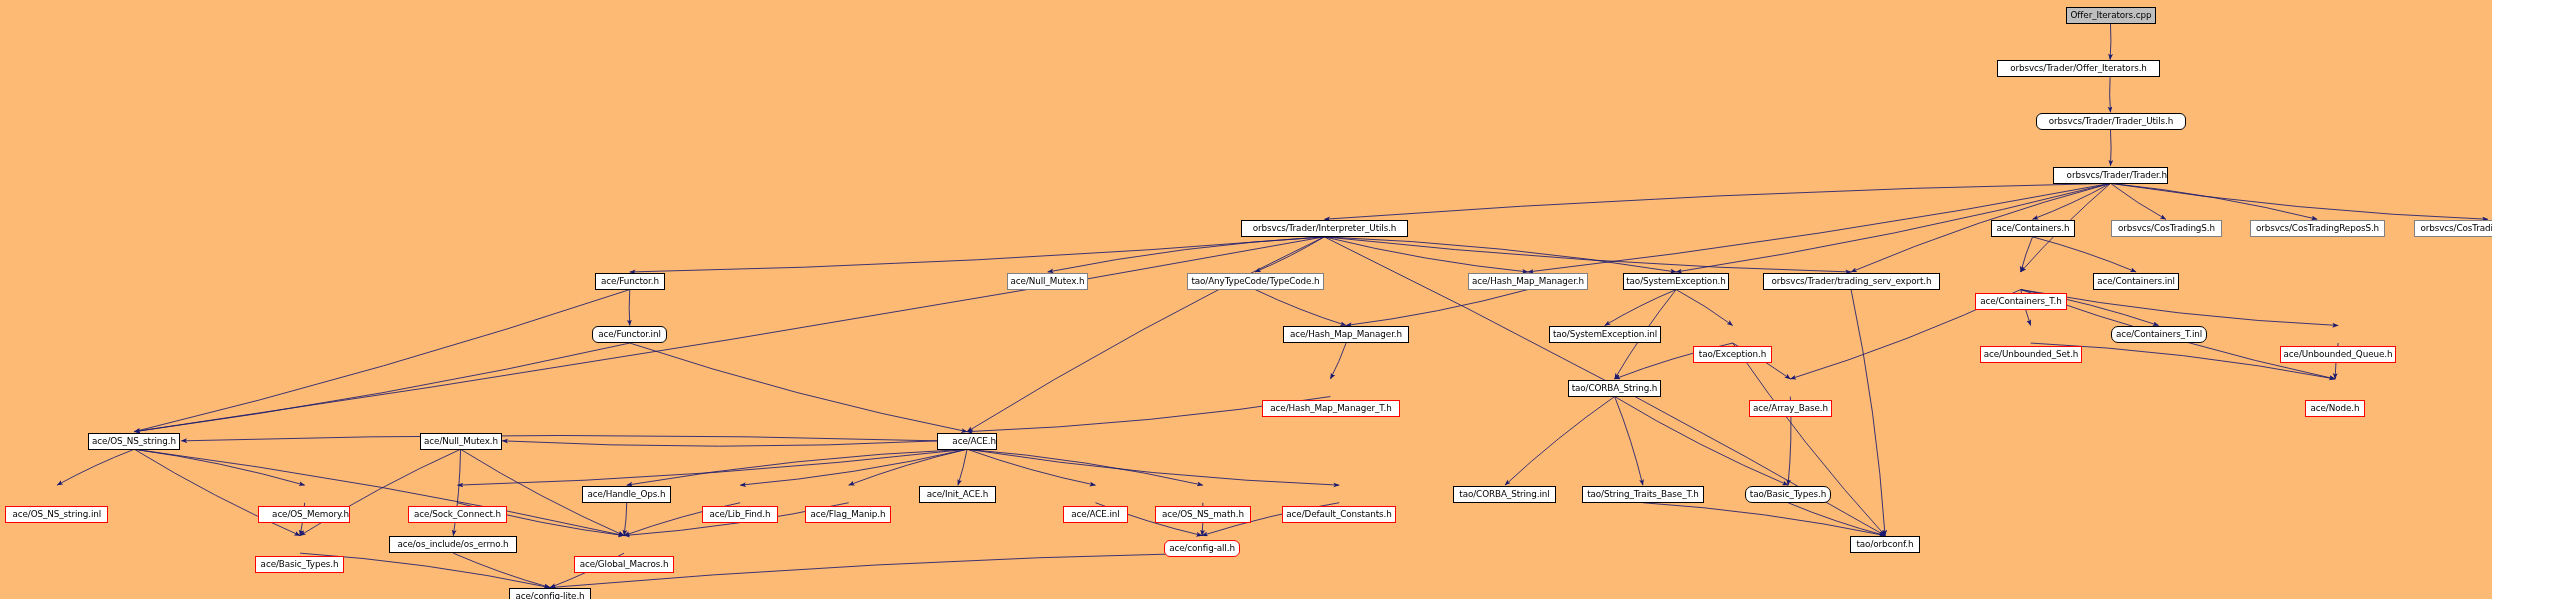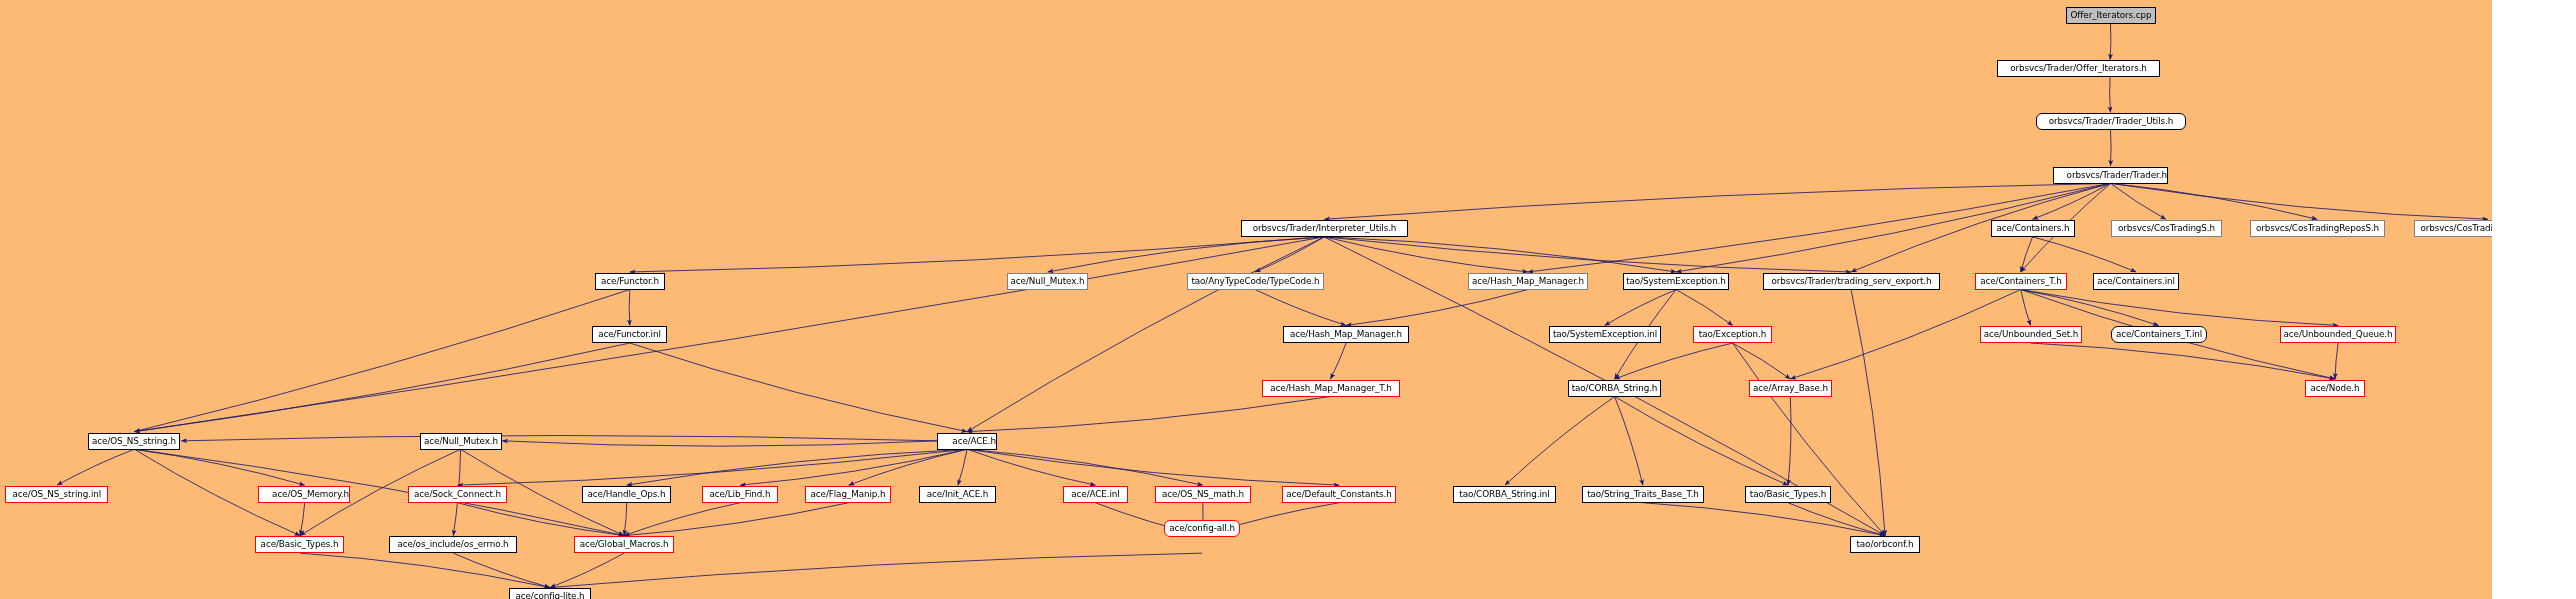--- a/index.html
+++ b/index.html
@@ -21,21 +21,21 @@
     text-align:center;
     white-space:nowrap;
     font-size:8.8px;
     color:#000000;
     background:#ffffff;
     border:0.8px solid #808080;
     letter-spacing:-0.1px;
     overflow:hidden;
   }
   .node.black{border:0.8px solid #000000;}
-  .node.red{border:0.8px solid #ff0000;}
+  .node.red{border:0.8px solid #ff0000;margin-top:20px;}
   .node.root{
     background:#bfbfbf;
     border:0.8px solid #000000;
   }
 </style>
 </head>
 <body>
 
 <div id="graph-root">
   <svg id="edge-layer" width="2576" height="599" viewBox="0 0 3371 784" xmlns="http://www.w3.org/2000/svg">
@@ -138,21 +138,21 @@
       <div class="node " style="left: 2250px; top: 220px; width: 135px;">orbsvcs/CosTradingReposS.h</div>
       <div class="node " style="left: 2414px; top: 220px; width: 148px;">orbsvcs/CosTradingDynamicS.h</div>
       <div class="node black" style="left: 595px; top: 273px; width: 70px;">ace/Functor.h</div>
       <div class="node " style="left: 1007px; top: 273px; width: 81px;">ace/Null_Mutex.h</div>
       <div class="node " style="left: 1187px; top: 273px; width: 137px;">tao/AnyTypeCode/TypeCode.h</div>
       <div class="node " style="left: 1468px; top: 273px; width: 120px;">ace/Hash_Map_Manager.h</div>
       <div class="node black" style="left: 1623px; top: 273px; width: 106px;">tao/SystemException.h</div>
       <div class="node black" style="left: 1763px; top: 273px; width: 177px;">orbsvcs/Trader/trading_serv_export.h</div>
       <div class="node red" style="left: 1975px; top: 273px; width: 92px;">ace/Containers_T.h</div>
       <div class="node black" style="left: 2093px; top: 273px; width: 86px;">ace/Containers.inl</div>
-      <div class="node black" style="left: 592px; top: 326px; width: 75px;">ace/Functor.inl</div>
+      <div class="node black" style="left: 592px; top: 326px; width: 75px; border-radius: 6px;">ace/Functor.inl</div>
       <div class="node black" style="left: 1283px; top: 326px; width: 126px;">ace/Hash_Map_Manager.h</div>
       <div class="node black" style="left: 1549px; top: 326px; width: 112px;">tao/SystemException.inl</div>
       <div class="node red" style="left: 1693px; top: 326px; width: 79px;">tao/Exception.h</div>
       <div class="node red" style="left: 1980px; top: 326px; width: 102px;">ace/Unbounded_Set.h</div>
       <div class="node black" style="left: 2111px; top: 326px; width: 96px; border-radius: 7px;">ace/Containers_T.inl</div>
       <div class="node red" style="left: 2280px; top: 326px; width: 116px;">ace/Unbounded_Queue.h</div>
       <div class="node red" style="left: 1262px; top: 380px; width: 138px;">ace/Hash_Map_Manager_T.h</div>
       <div class="node black" style="left: 1568px; top: 380px; width: 93px;">tao/CORBA_String.h</div>
       <div class="node red" style="left: 1749px; top: 380px; width: 83px;">ace/Array_Base.h</div>
       <div class="node red" style="left: 2305px; top: 380px; width: 60px;">ace/Node.h</div>
@@ -164,21 +164,21 @@
       <div class="node red" style="left: 408px; top: 486px; width: 99px;">ace/Sock_Connect.h</div>
       <div class="node black" style="left: 582px; top: 486px; width: 89px;">ace/Handle_Ops.h</div>
       <div class="node red" style="left: 702px; top: 486px; width: 76px;">ace/Lib_Find.h</div>
       <div class="node red" style="left: 805px; top: 486px; width: 86px;">ace/Flag_Manip.h</div>
       <div class="node black" style="left: 919px; top: 486px; width: 77px;">ace/Init_ACE.h</div>
       <div class="node red" style="left: 1063px; top: 486px; width: 65px;">ace/ACE.inl</div>
       <div class="node red" style="left: 1155px; top: 486px; width: 96px;">ace/OS_NS_math.h</div>
       <div class="node red" style="left: 1282px; top: 486px; width: 114px;">ace/Default_Constants.h</div>
       <div class="node black" style="left: 1453px; top: 486px; width: 103px;">tao/CORBA_String.inl</div>
       <div class="node black" style="left: 1582px; top: 486px; width: 122px;">tao/String_Traits_Base_T.h</div>
-      <div class="node black" style="left: 1745px; top: 486px; width: 86px;">tao/Basic_Types.h</div>
+      <div class="node black" style="left: 1745px; top: 486px; width: 86px; border-radius: 7px;">tao/Basic_Types.h</div>
       <div class="node red" style="left: 255px; top: 536px; width: 89px;">ace/Basic_Types.h</div>
       <div class="node black" style="left: 389px; top: 536px; width: 128px;">ace/os_include/os_errno.h</div>
       <div class="node red" style="left: 574px; top: 536px; width: 100px;">ace/Global_Macros.h</div>
       <div class="node red" style="left: 1164px; top: 520px; width: 76px; border-radius: 6px;">ace/config-all.h</div>
       <div class="node black" style="left: 1850px; top: 536px; width: 70px;">tao/orbconf.h</div>
       <div class="node black" style="left: 509px; top: 588px; width: 82px;">ace/config-lite.h</div>
     </div>
 </div>
 
 

